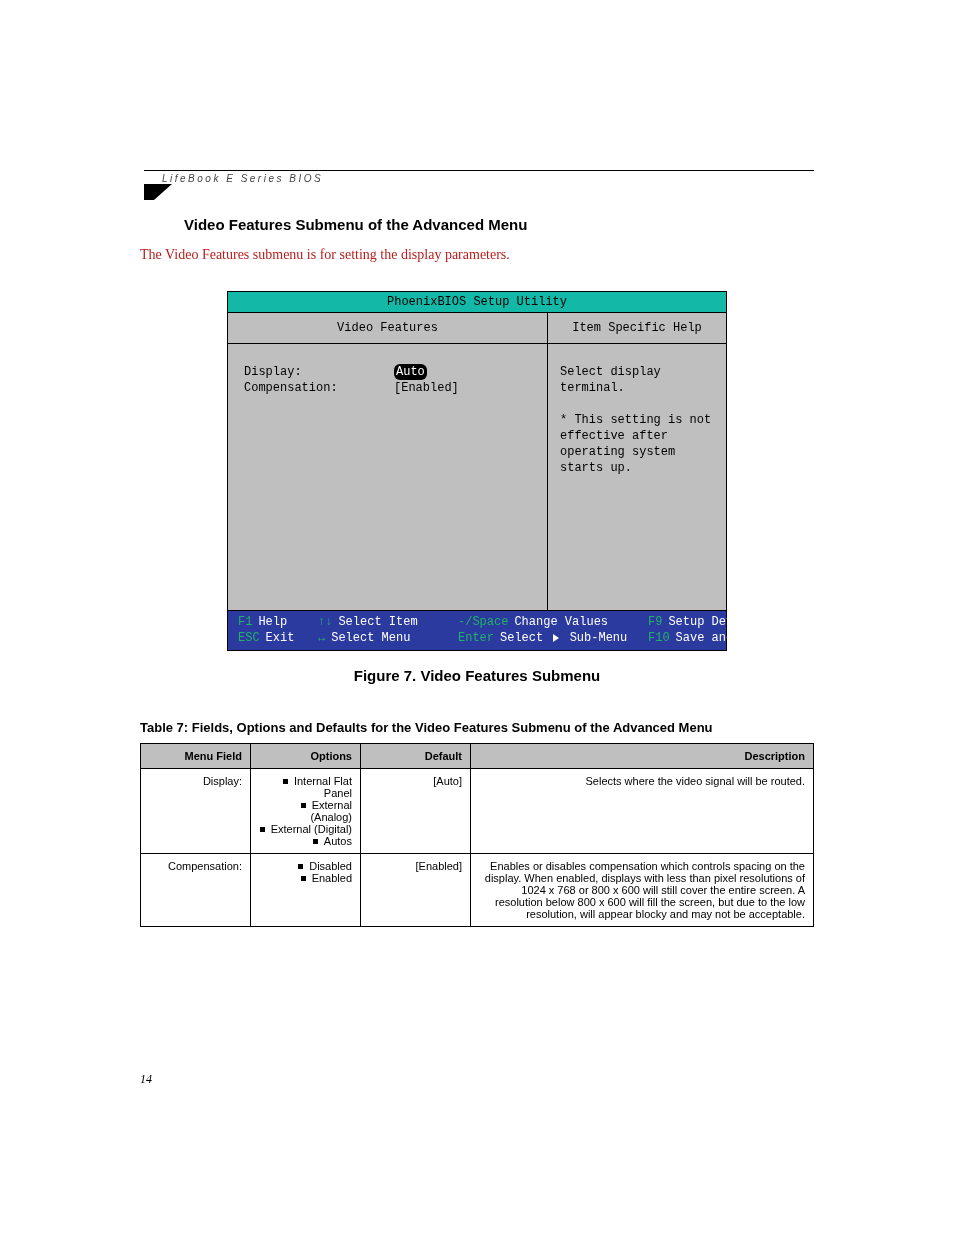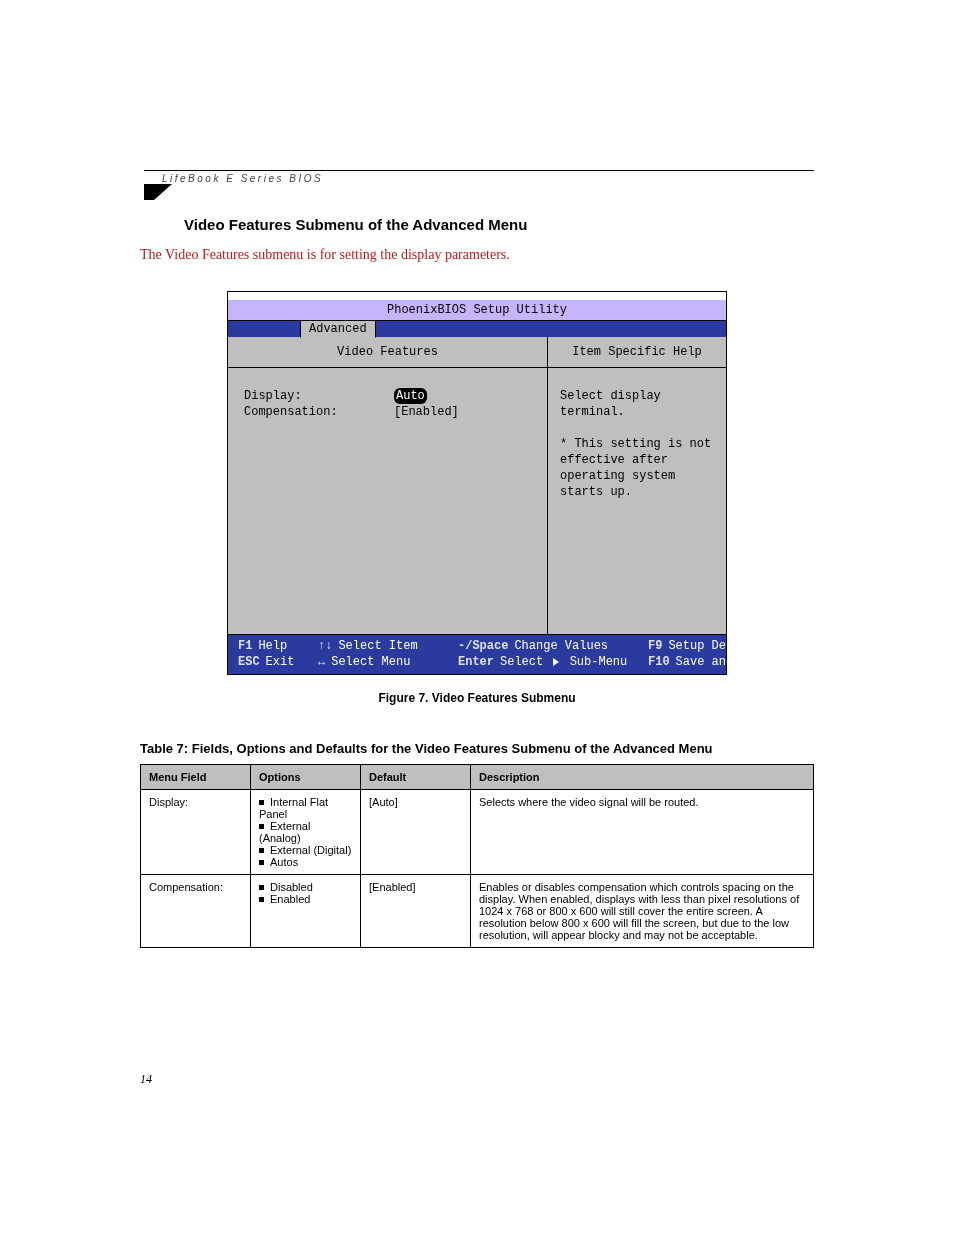--- a/index.html
+++ b/index.html
@@ -62,25 +62,24 @@
   
   .bios-box {
     width: 500px;
     margin: 0 auto 16px auto;
     border: 1px solid #000;
     font-family: "Courier New", monospace;
     font-size: 12px;
     box-sizing: border-box;
   }
   .bios-titlebar {
-    background: #c4b5fd;
+    background: #14b8a6;
     text-align: center;
     padding: 3px 8px;
     border-bottom: 1px solid #000;
-    margin-top: 8px;
   }
   .bios-menubar {
     background: #2a3a9e;
     color: #fff;
     height: 16px;
     position: relative;
   }
   .bios-menubar .active-tab {
     position: absolute;
     left: 72px;
@@ -145,31 +144,30 @@
     padding: 4px 10px 5px 10px;
     display: grid;
     grid-template-columns: 80px 140px 190px 90px;
     row-gap: 2px;
     font-size: 12px;
   }
   .bios-footer .cell {
     white-space: nowrap;
   }
   .bios-footer .key {
-    color: #ffffff;
+    color: #22c55e;
     opacity: 0.85;
     margin-right: 6px;
     display: inline-block;
-    font-weight: bold;
   }
   .figure-caption {
     text-align: center;
     font-family: Arial, Helvetica, sans-serif;
     font-weight: bold;
-    font-size: 12px;
+    font-size: 15px;
     margin-bottom: 22px;
   }
   
   .table-title {
     font-family: Arial, Helvetica, sans-serif;
     font-weight: bold;
     font-size: 13px;
     margin-bottom: 8px;
     margin-top: 36px;
   }
@@ -177,21 +175,21 @@
     border-collapse: collapse;
     width: 100%;
     font-family: Arial, Helvetica, sans-serif;
     font-size: 11px;
     border: 1.5px solid #000;
   }
   table.bios-table th, table.bios-table td {
     border: 1px solid #000;
     padding: 6px 8px;
     vertical-align: top;
-    text-align: left;
+    text-align: right;
   }
   table.bios-table th {
     background: #bfbfbf;
     font-weight: bold;
   }
   table.bios-table col.c1 { width: 110px; }
   table.bios-table col.c2 { width: 110px; }
   table.bios-table col.c3 { width: 110px; }
   table.bios-table col.c4 { }
   ul.opts {
@@ -239,23 +237,20 @@
         <polygon points="0,0 28,0 10,16 0,16" fill="#000"></polygon>
       </svg>
     </div>
   </div>
 
   <h2 class="section-heading">Video Features Submenu of the Advanced Menu</h2>
   <p class="intro">The Video Features submenu is for setting the display parameters.</p>
 
   <div class="bios-box">
     <div class="bios-titlebar">PhoenixBIOS Setup Utility</div>
-    <div class="bios-menubar">
-      <div class="active-tab">Advanced</div>
-    </div>
     <div class="bios-body">
       <div class="bios-left">
         <div class="panel-title">Video Features</div>
         <div class="bios-content" id="bios-fields">
             <div class="bios-row">
               <span class="bios-field-label">Display:</span>
               <span class="bios-field-value selected">Auto</span>
             </div>
             <div class="bios-row">
               <span class="bios-field-label">Compensation:</span>

